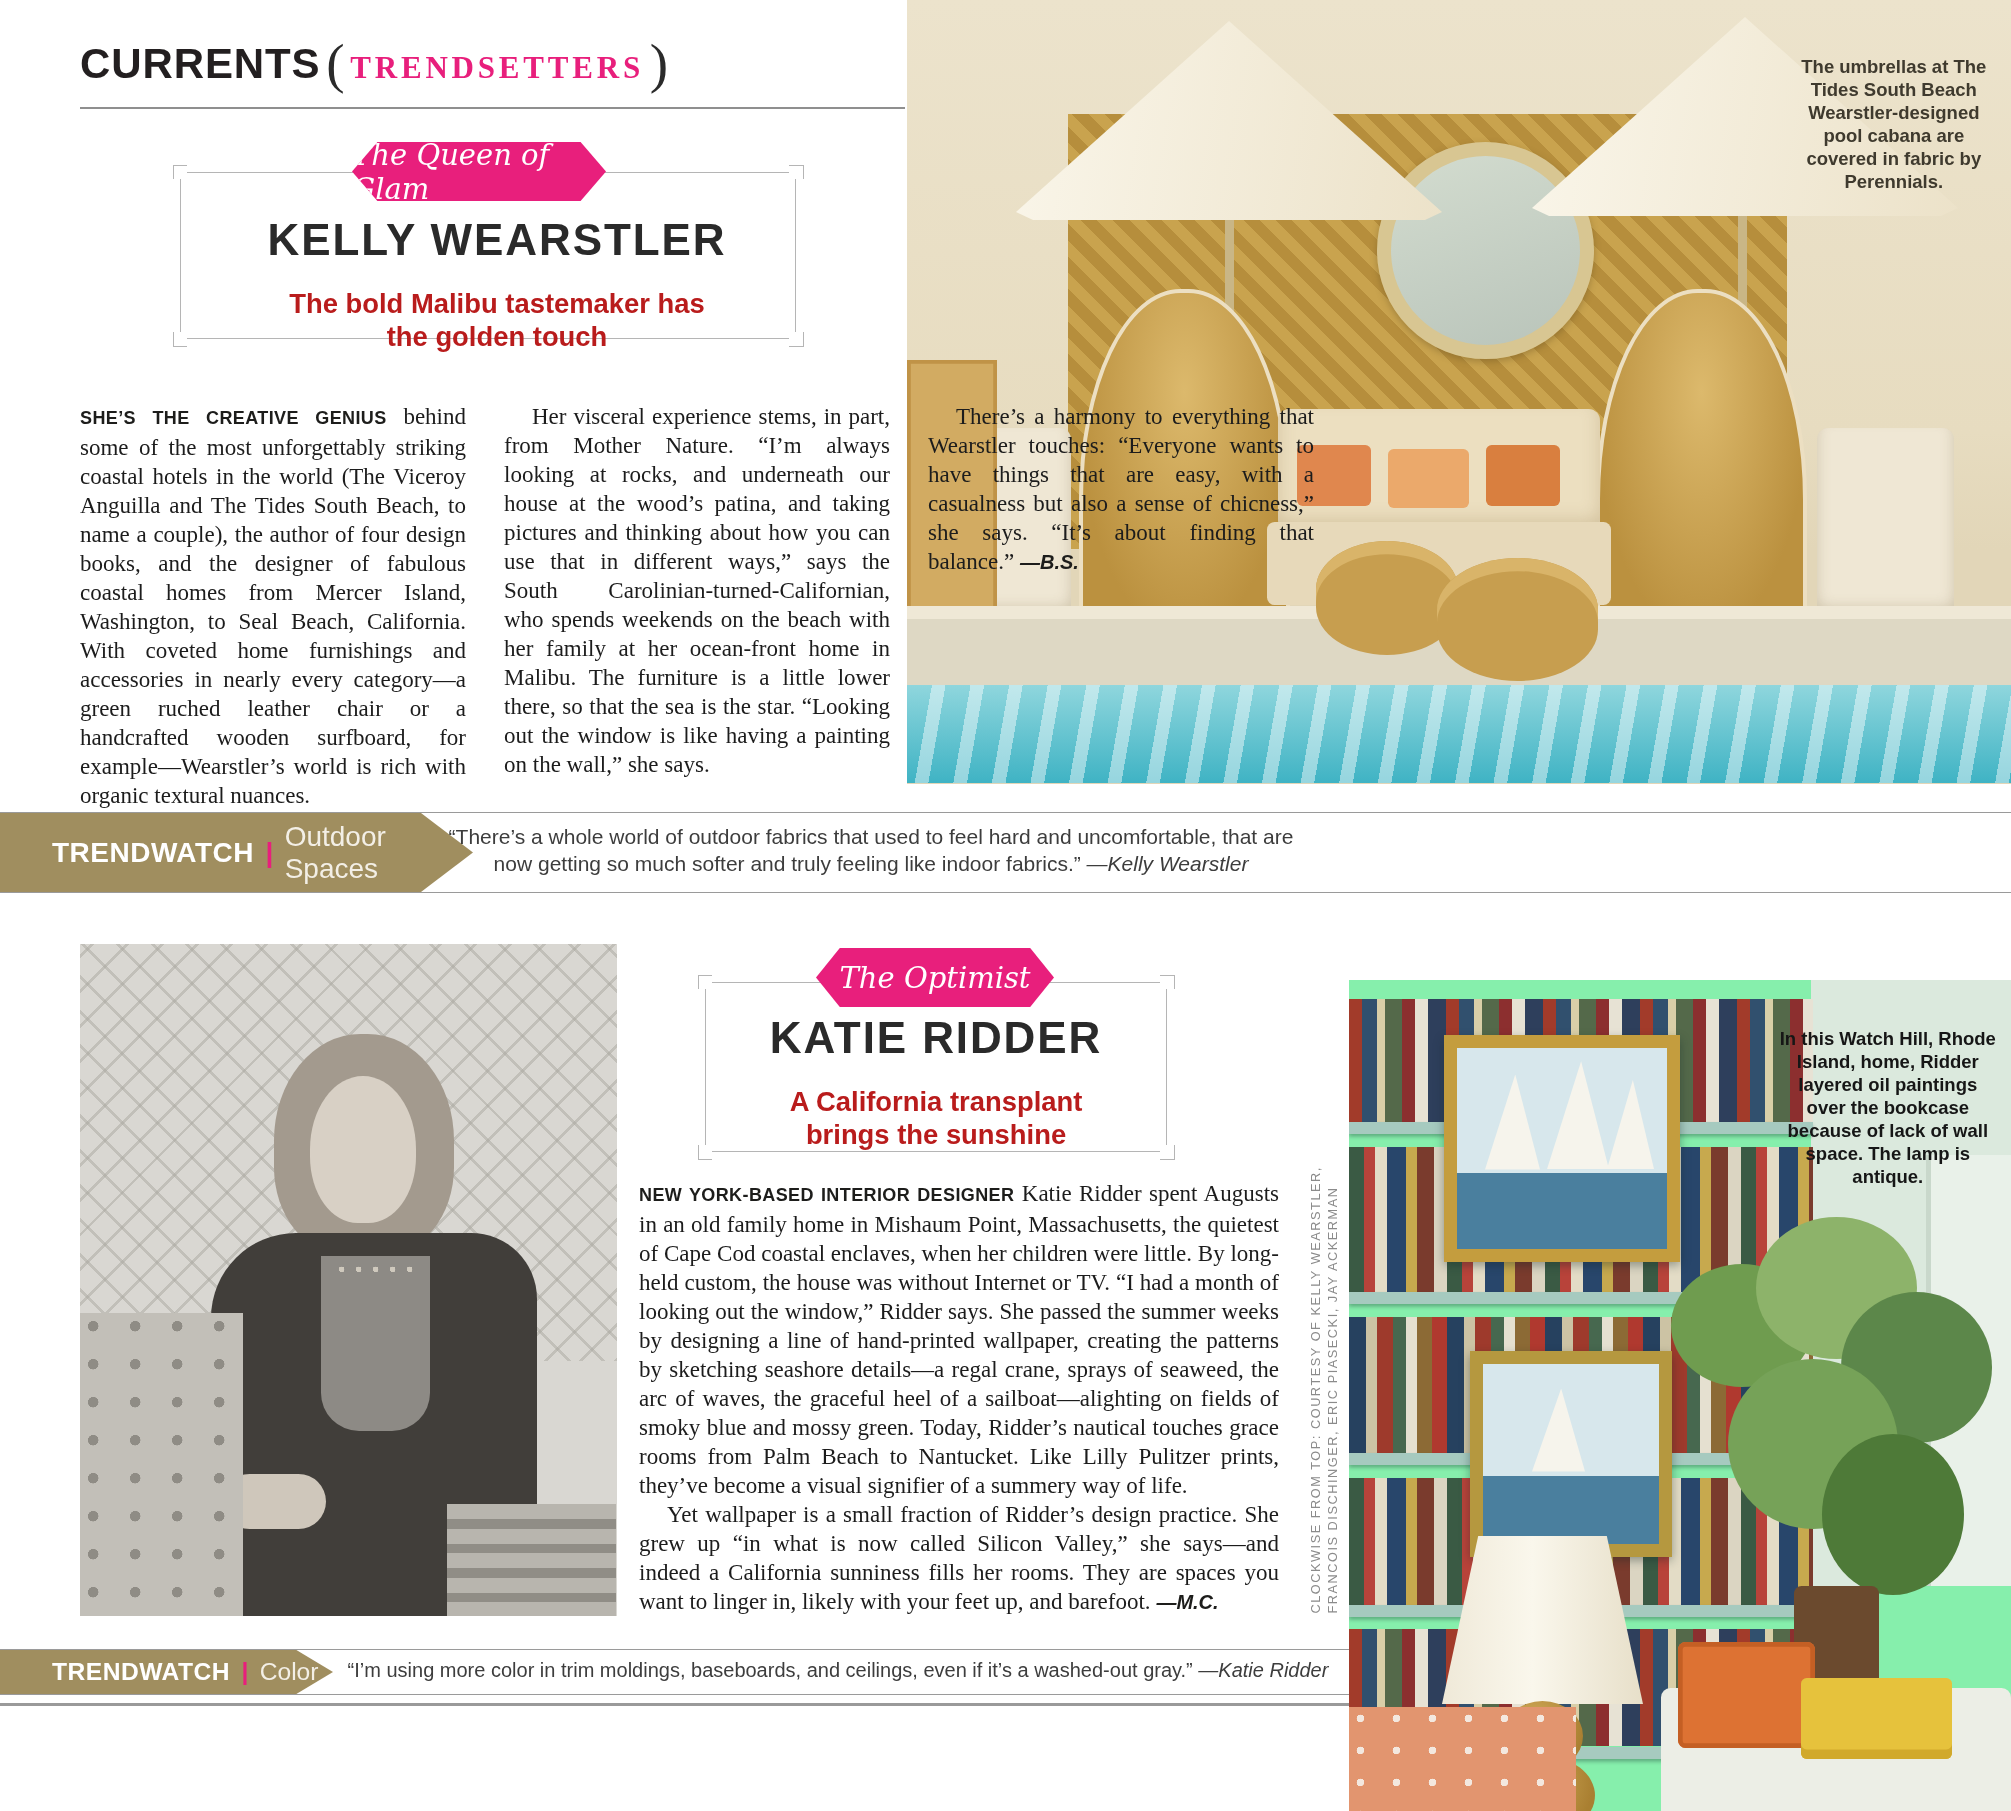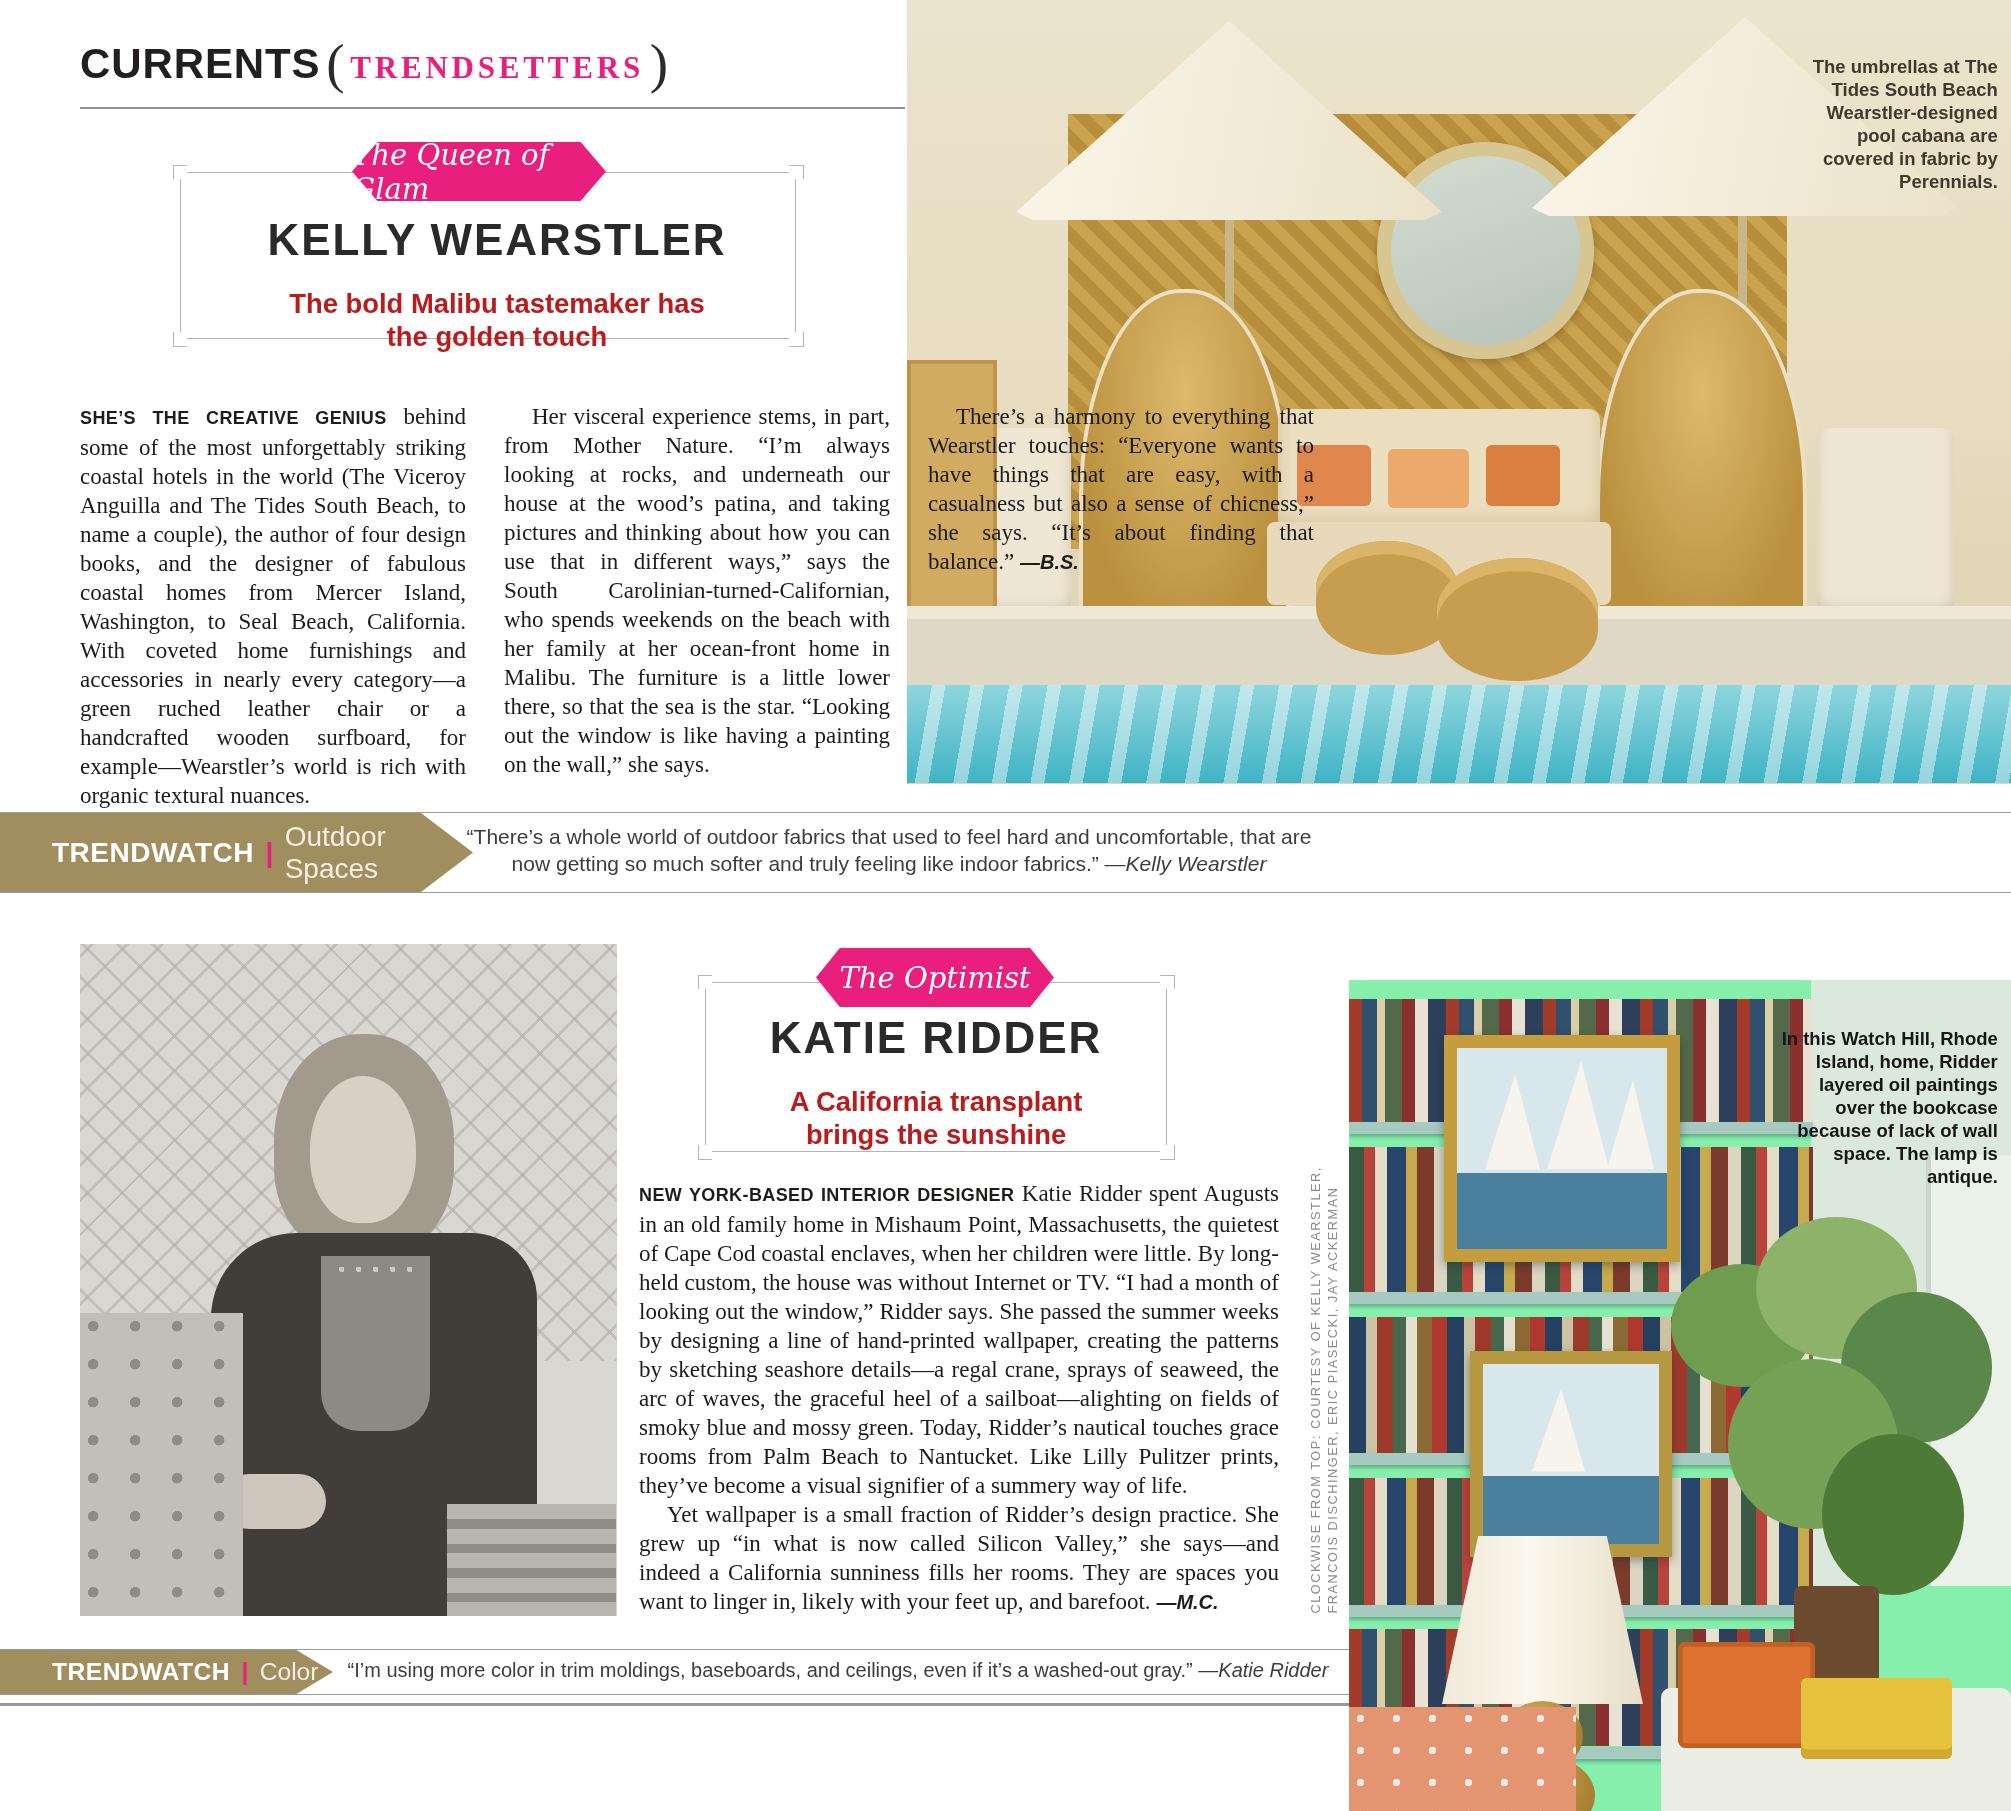--- a/index.html
+++ b/index.html
@@ -61,21 +61,21 @@
   .pillow{border-radius:5.7px;}
   .seat{left:360px;top:522px;width:344px;height:83px;background:#e7d9ba;border-radius:7.6px;}
   .armch{width:137px;height:189px;background:#efe7d4;border-radius:11.4px;box-shadow:inset 0 -9.5px 13.2px rgba(120,100,60,.25);}
   .drum{width:142px;height:114px;background:#c79e4f;border-radius:50%/42%;box-shadow:inset 0 13.2px 0 #d9b469;}
   .woodside{left:0;top:360px;width:90px;height:312px;background:#d2ab62;box-shadow:inset 0 0 0 3.8px #c09347;}
   .deck{left:0;top:606px;width:100%;height:79px;background:linear-gradient(180deg,#efe8d6 0 13.2px,#ded8c4 13.2px);}
   .water{left:0;top:685px;width:100%;height:98px;
          background:linear-gradient(180deg,#8fd6dd,#3fb3c4),
          repeating-linear-gradient(100deg,rgba(255,255,255,.0) 0 24.6px,rgba(255,255,255,.45) 24.6px 38px);
          background-blend-mode:screen;}
-  .photocap{position:absolute;font-size:18.5px;font-weight:bold;line-height:23px;text-align:right;}
+  .photocap{position:absolute;font-size:18.5px;font-weight:bold;line-height:23px;text-align:center;}
   .cap-pool{right:13.2px;top:36px;width:208px;color:#3f3a2e;}
   .cap-room{right:13.2px;top:28px;width:220px;color:#161616;}
 
   .portrait{left:80px;top:944px;width:537px;height:672px;background:#d9d7d2;}
   .lattice{left:0;top:0;width:100%;height:62%;
            background:repeating-linear-gradient(45deg,rgba(170,168,160,.5) 0 2.8px,transparent 2.8px 24.6px),
                       repeating-linear-gradient(-45deg,rgba(170,168,160,.5) 0 2.8px,transparent 2.8px 24.6px);}
   .p-hair{left:194px;top:90px;width:180px;height:222px;background:#a39a8e;border-radius:48% 48% 40% 40%;}
   .p-face{left:230px;top:132px;width:106px;height:147px;background:#d8d0c5;border-radius:50% 50% 45% 45%;}
   .p-body{left:131px;top:289px;width:326px;height:388px;background:#413e3a;border-radius:85px 66px 0 0;}
@@ -170,21 +170,21 @@
     <p class="ind">Her visceral experience stems, in part, from Mother Nature. “I’m always looking at rocks, and underneath our house at the wood’s patina, and taking pictures and thinking about how you can use that in different ways,” says the South Carolinian-turned-Californian, who spends weekends on the beach with her family at her ocean-front home in Malibu. The furniture is a little lower there, so that the sea is the star. “Looking out the window is like having a painting on the wall,” she says.</p>
     <p class="ind"><span>There’s a harmony to everything that Wearstler touches: “Everyone wants to have things that are easy, with a casualness but also a sense of chicness,” she says. “It’s about finding that balance.”</span> <span class="byline">—B.S.</span></p>
   </div>
 
   <div class="band" style="left:0;top:812px;width:2011px;height:79px;">
     <div class="flag" style="width:473px;font-size:28px;">
       <span class="tw">TRENDWATCH</span>
       <span class="sep">|</span>
       <span class="topic">Outdoor Spaces</span>
     </div>
-    <p class="bandquote" style="left:463px;top:9.5px;width:852px;font-size:21px;line-height:27.4px;margin:0;">
+    <p class="bandquote" style="left:445px;top:9.5px;width:852px;font-size:21px;line-height:27.4px;margin:0;">
       <span>“There’s a whole world of outdoor fabrics that used to feel hard and uncomfortable, that are now getting so much softer and truly feeling like indoor fabrics.”</span>
       <span class="attr">—Kelly Wearstler</span>
     </p>
   </div>
 
   <div class="photo portrait">
     <div class="abs lattice"></div>
     <div class="abs p-hair"></div>
     <div class="abs p-face"></div>
     <div class="abs p-body"></div>

